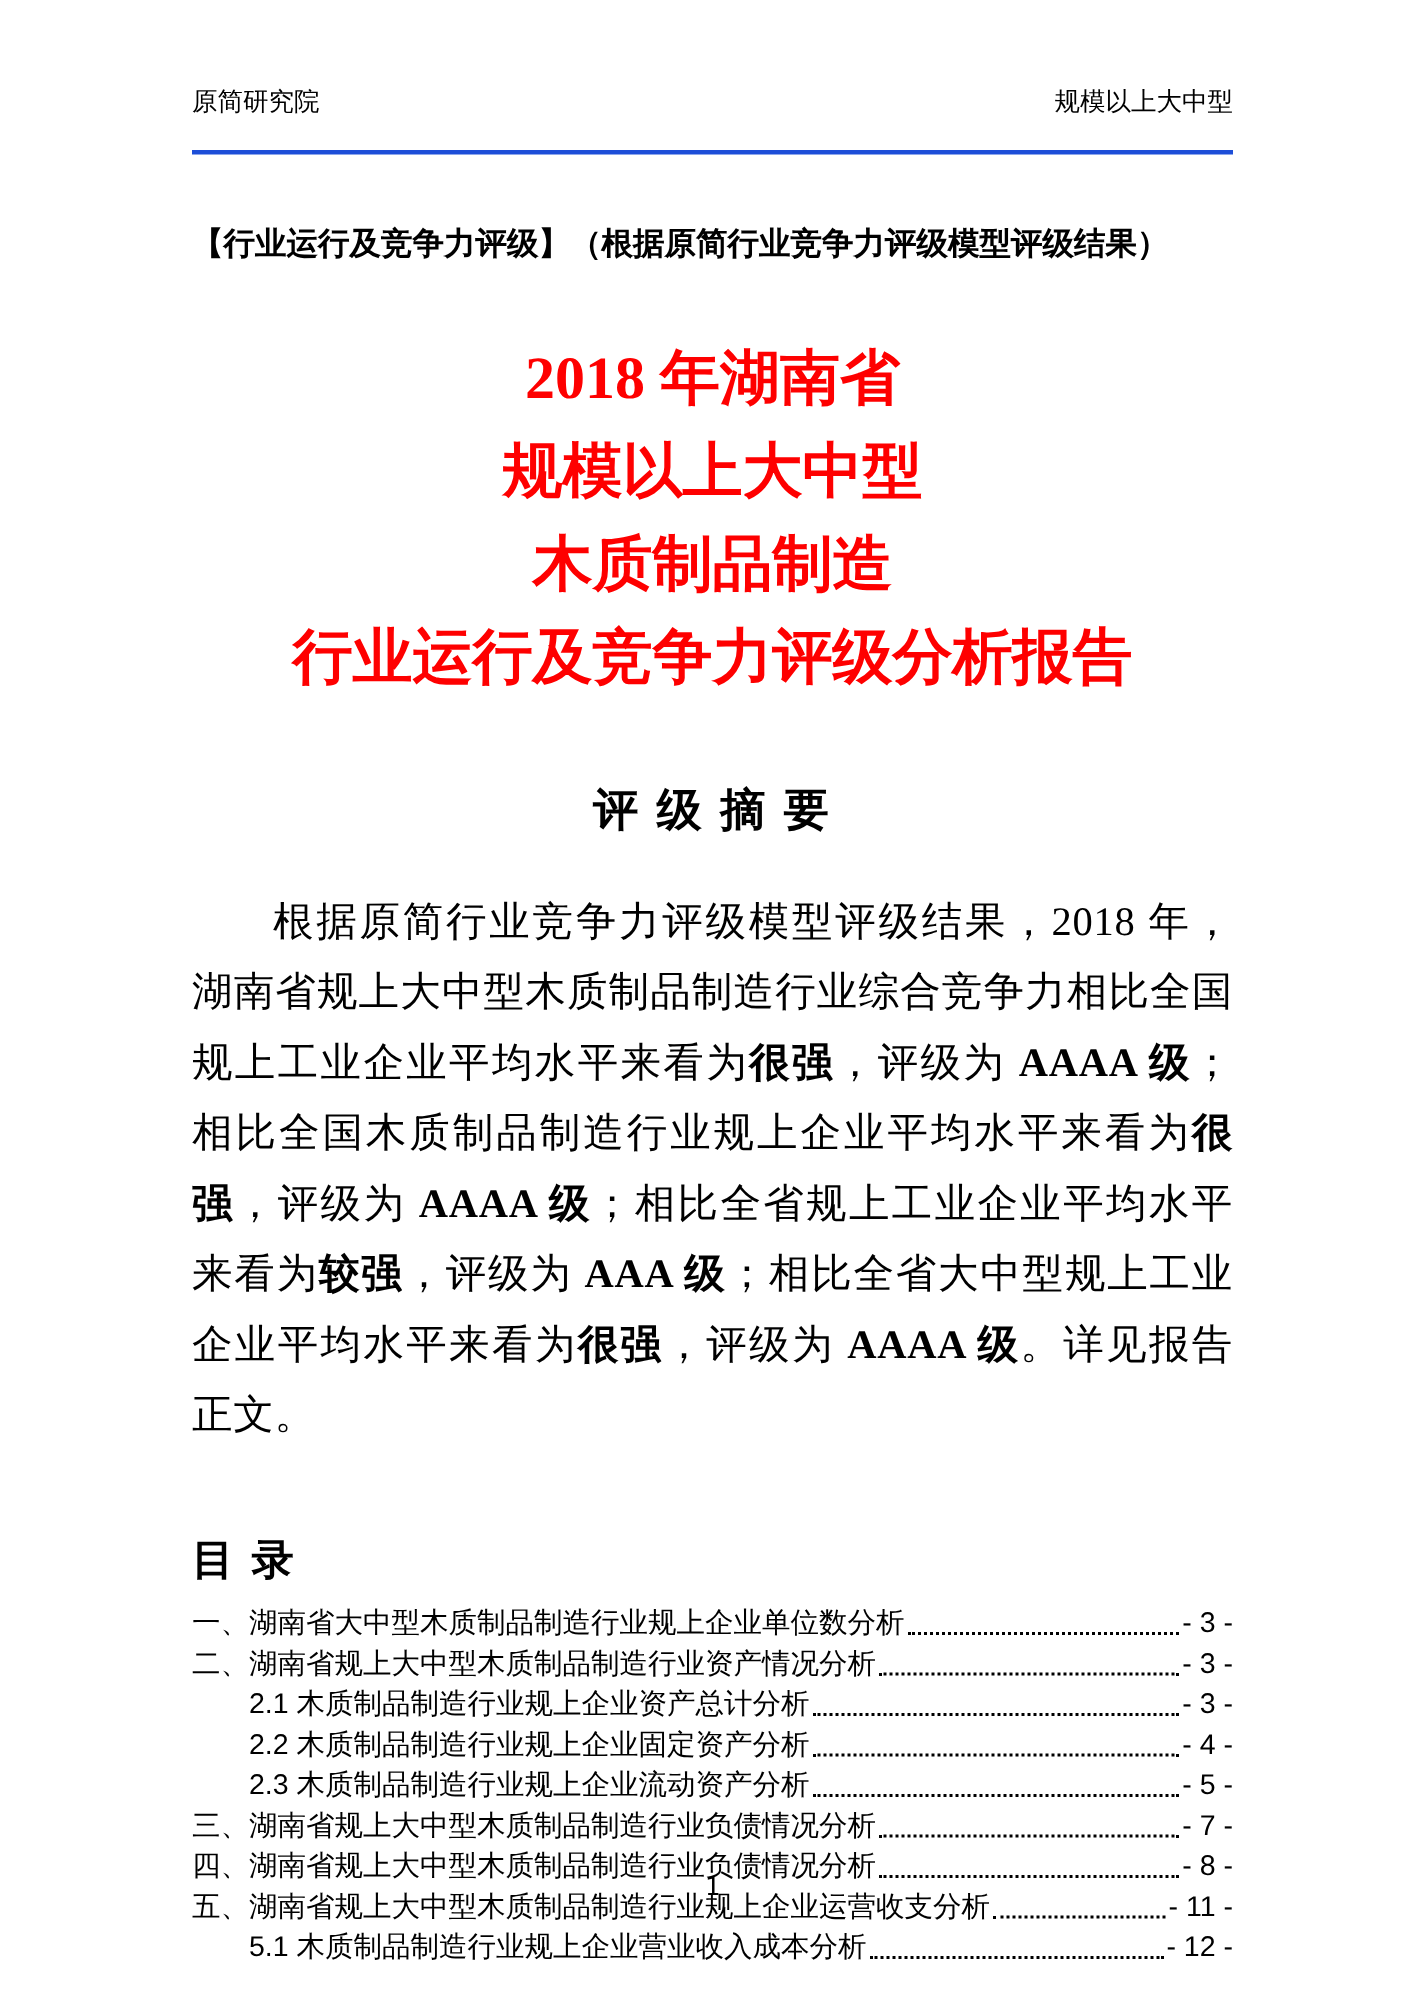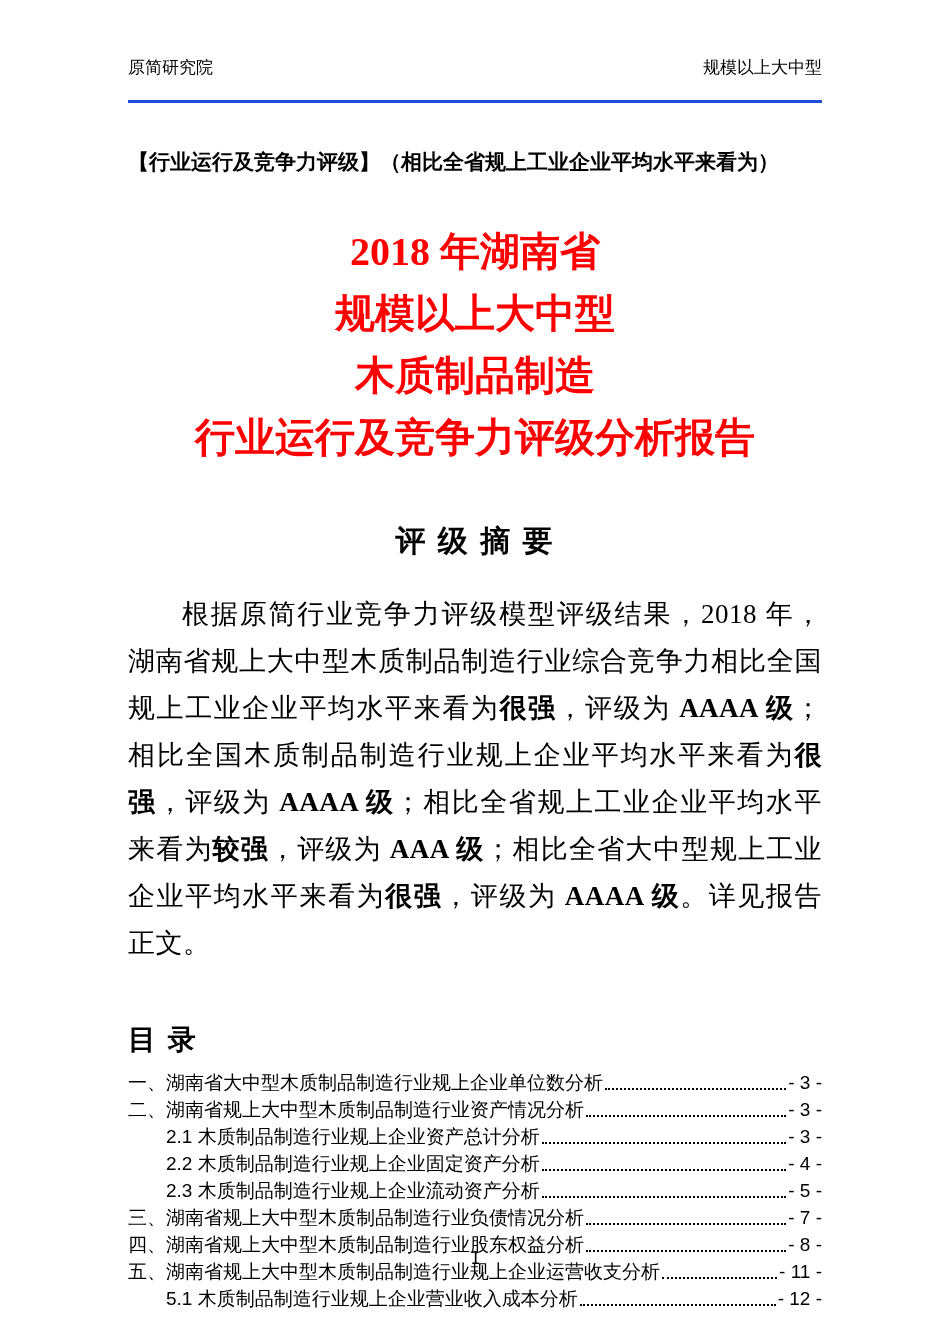--- a/index.html
+++ b/index.html
@@ -115,21 +115,21 @@
 
 <div class="page">
   <div class="content">
 
     <header class="doc-header">
       <span>原简研究院</span>
       <span>规模以上大中型</span>
     </header>
 
     <div class="statement">
-      <span>【行业运行及竞争力评级】</span><span>（相比全省规上工业企业平均水平来看为）</span>
+      <span>【行业运行及竞争力评级】</span><span>（根据原简行业竞争力评级模型评级结果）</span>
     </div>
 
     <div class="title-block">
       <div>2018 年湖南省</div>
       <div>规模以上大中型</div>
       <div>木质制品制造</div>
       <div>行业运行及竞争力评级分析报告</div>
     </div>
 
     <div class="summary-heading">评 级 摘 要</div>
@@ -163,21 +163,21 @@
         <span class="toc-label">2.3 木质制品制造行业规上企业流动资产分析</span>
         <span class="toc-dots"></span>
         <span class="toc-page">- 5 -</span>
       </div>
       <div class="toc-row lvl1">
         <span class="toc-label">三、湖南省规上大中型木质制品制造行业负债情况分析</span>
         <span class="toc-dots"></span>
         <span class="toc-page">- 7 -</span>
       </div>
       <div class="toc-row lvl1">
-        <span class="toc-label">四、湖南省规上大中型木质制品制造行业股东权益分析</span>
+        <span class="toc-label">四、湖南省规上大中型木质制品制造行业负债情况分析</span>
         <span class="toc-dots"></span>
         <span class="toc-page">- 8 -</span>
       </div>
       <div class="toc-row lvl1">
         <span class="toc-label">五、湖南省规上大中型木质制品制造行业规上企业运营收支分析</span>
         <span class="toc-dots"></span>
         <span class="toc-page">- 11 -</span>
       </div>
       <div class="toc-row lvl2">
         <span class="toc-label">5.1 木质制品制造行业规上企业营业收入成本分析</span>

